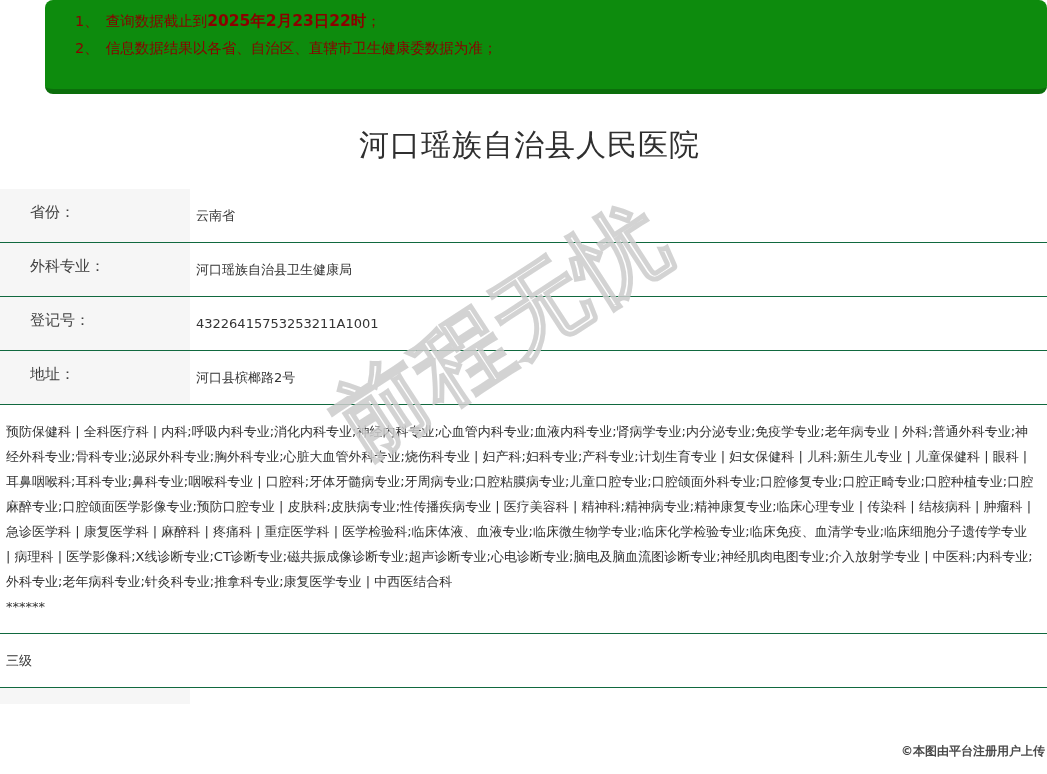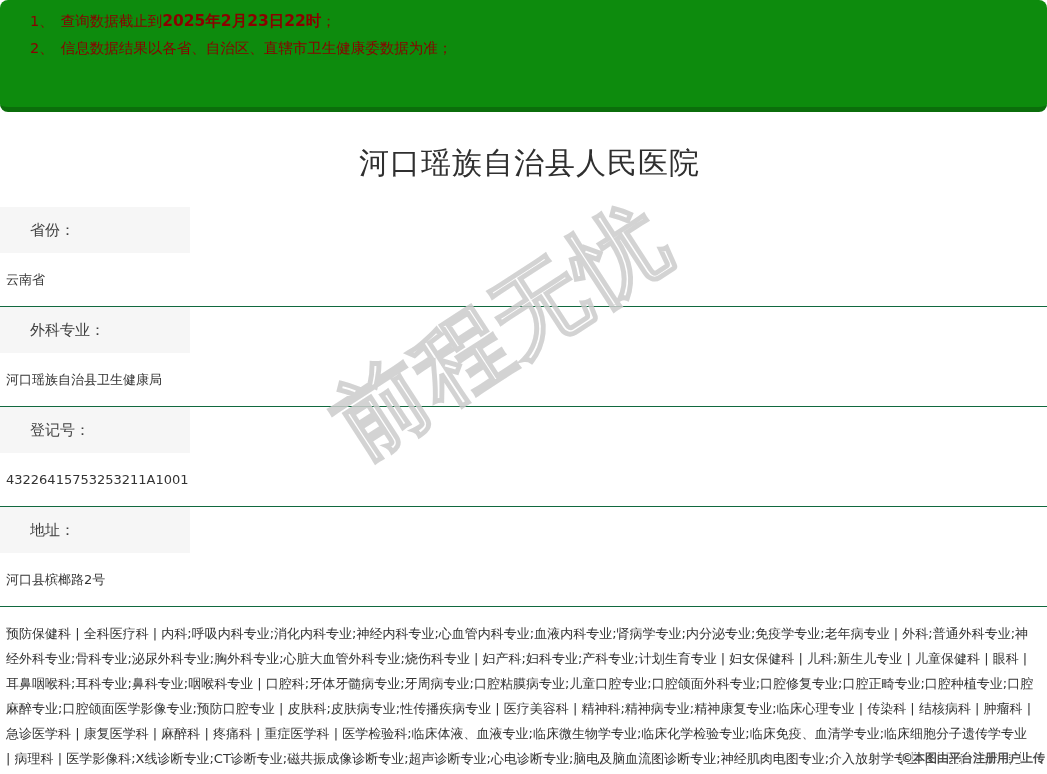--- a/index.html
+++ b/index.html
@@ -9,21 +9,22 @@
     font-family:"DejaVu Sans","Liberation Sans",sans-serif;
   }
 
   
   .banner {
     background:#0d8b0d;
     border-bottom:5px solid #0b6e0b;
     border-radius:8px;
     padding:8px 20px 0 30px;
     box-sizing:border-box;
-    height:112px;
+    height:94px;
+    margin-left:45px;
   }
   .banner-line {
     color:#8b0000;
     font-size:14.5px;
     line-height:27px;
     white-space:nowrap;
   }
   .banner-num { margin-right:7px; }
   .banner-bold { font-weight:bold; font-size:15.5px; }
 
@@ -33,40 +34,40 @@
     font-size:30px;
     font-weight:400;
     color:#2f2f2f;
     letter-spacing:1px;
     margin:31px 0 23px 0;
     padding-left:12px;
   }
 
   
   .info-table { width:100%; }
-  .info-row { display:flex; border-bottom:1px solid #11693f;flex-direction:column; }
+  .info-row { display:flex; border-bottom:1px solid #11693f; }
   .info-row.partial { border-bottom:none; }
   .info-label {
     flex:none; width:190px; box-sizing:border-box;
     background:#f6f6f6;
     padding:14px 10px 14px 30px;
     color:#404040; font-size:15px; line-height:18px;
   }
   .info-value {
     flex:1;
     padding:14px 12px 14px 6px;
     color:#333333; font-size:13px; line-height:25px;
     white-space:pre-wrap;
     word-break:break-all;
   }
   .partial .info-label, .partial .info-value { padding-top:8px; padding-bottom:8px; height:1px; }
 
   
   .upload-note {
-    position:absolute; right:2px; bottom:7px;
+    position:absolute; right:2px; bottom:14px;
     font-size:12px; font-weight:bold; color:#4a4a4a;
     text-shadow:-1px -1px 0 #fff, 1px -1px 0 #fff, -1px 1px 0 #fff, 1px 1px 0 #fff;
   }
 
   
   .watermark {
     position:absolute; left:300px; top:225px;
     width:540px;
     font-size:92px; font-weight:bold;
     letter-spacing:2px;

